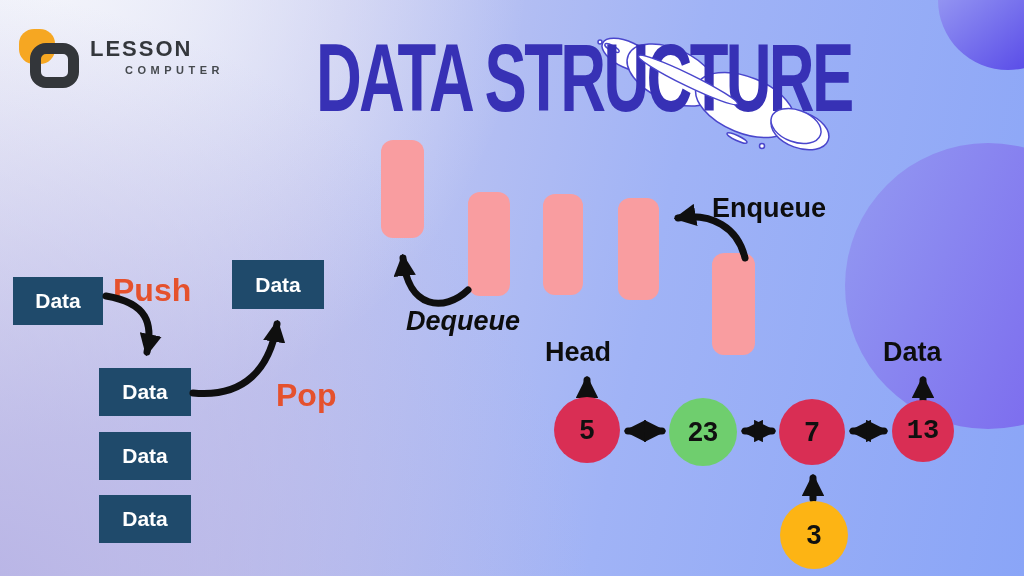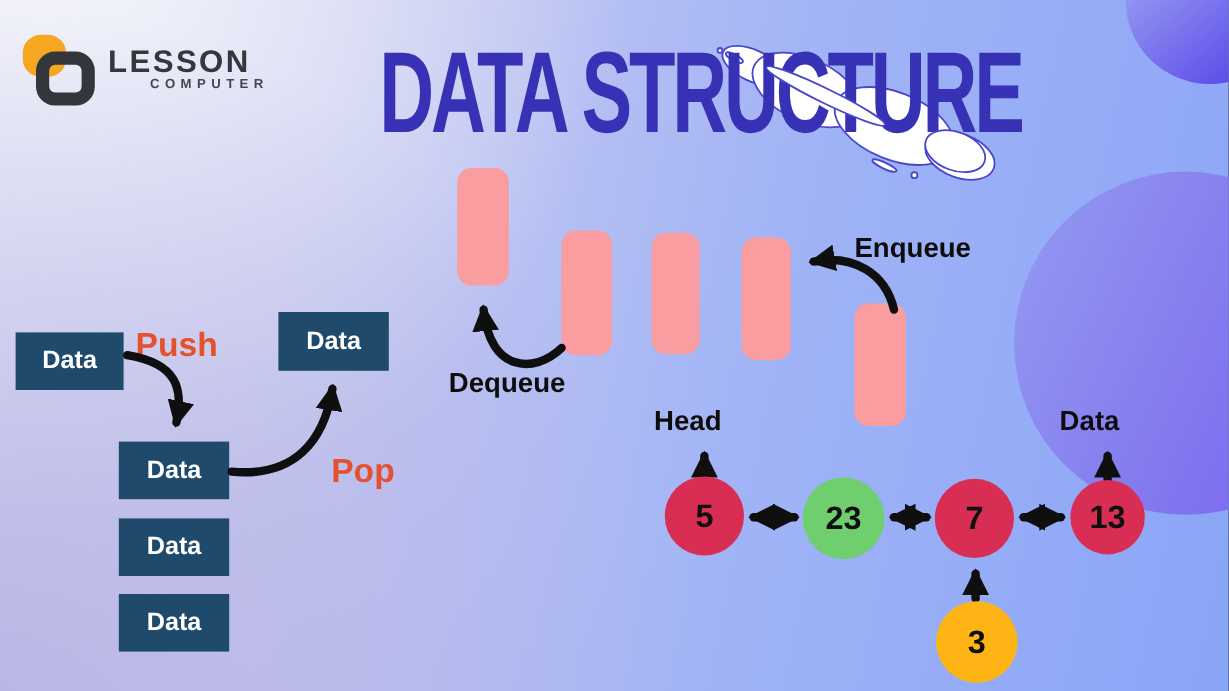--- a/index.html
+++ b/index.html
@@ -14,33 +14,33 @@
   .abs{position:absolute;}
   
   .bgc-small{left:938px;top:-70px;width:140px;height:140px;border-radius:50%;
     background:linear-gradient(140deg,#9a9df3 20%,#5344e7 90%);}
   .bgc-large{left:845px;top:143px;width:286px;height:286px;border-radius:50%;
     background:linear-gradient(115deg,#9195f1 10%,#7a68ee 85%);}
   
   .logo-yellow{left:19px;top:29px;width:36px;height:35px;border-radius:42%;background:#f6a722;}
   .logo-ring{left:30px;top:43px;width:49px;height:45px;box-sizing:border-box;
     border:11px solid #33363a;border-radius:16px;}
-  .brand-name{left:90px;top:36px;font-size:26px;font-weight:700;letter-spacing:2px;color:#34373c;}
+  .brand-name{left:90px;top:36px;font-size:22px;font-weight:700;letter-spacing:2px;color:#34373c;}
   .brand-sub{left:125px;top:64px;font-size:11px;font-weight:600;letter-spacing:4.5px;color:#45494e;text-align:right;}
   
   .title{left:316px;top:30px;margin:0;font-size:96px;line-height:1;font-weight:700;
     letter-spacing:-4px;color:#3731b5;white-space:nowrap;
     transform:scaleX(0.66);transform-origin:left top;z-index:4;}
   .splash{z-index:3;}
   .splash-front{z-index:5;}
   
   .navy-box{background:#1f4a6b;color:#ffffff;display:flex;align-items:center;justify-content:center;
     font-weight:700;font-size:21px;z-index:2;}
-  .lbl-orange{color:#e5512d;font-weight:700;font-size:28px;z-index:2;}
-  .lbl-black{color:#0d0d0d;font-weight:700;font-size:23px;z-index:6;}
+  .lbl-orange{color:#e5512d;font-weight:700;font-size:32px;z-index:2;}
+  .lbl-black{color:#0d0d0d;font-weight:700;font-size:27px;z-index:6;}
   
   .pink-bar{background:#f99da0;border-radius:12px;z-index:2;}
   
   .node{border-radius:50%;display:flex;align-items:center;justify-content:center;
     color:#101010;font-weight:700;font-size:27px;z-index:6;}
   .arrows{left:0;top:0;z-index:5;pointer-events:none;}
   .center{}
 </style>
 </head>
 <body>
@@ -98,38 +98,38 @@
       <span>Data</span>
     </div>
   </div>
 
   <div>
     <div class="abs pink-bar" style="left:381px;top:140px;width:43px;height:98px;"></div>
     <div class="abs pink-bar" style="left:468px;top:192px;width:42px;height:104px;"></div>
     <div class="abs pink-bar" style="left:543px;top:194px;width:40px;height:101px;"></div>
     <div class="abs pink-bar" style="left:618px;top:198px;width:41px;height:102px;"></div>
     <div class="abs pink-bar" style="left:712px;top:253px;width:43px;height:102px;"></div>
-    <div class="abs lbl-black" style="left:374px;top:306px;">Dequeue</div>
+    <div class="abs lbl-black" style="left:406px;top:306px;font-style:italic;">Dequeue</div>
     <div class="abs lbl-black" style="left:712px;top:193px;">Enqueue</div>
   </div>
 
   <div>
     <div class="abs lbl-black center" style="left:545px;top:337px;width:84px;">Head</div>
     <div class="abs lbl-black center" style="left:883px;top:337px;width:80px;">Data</div>
 
     <div class="abs node" style="left: 554px; top: 397px; width: 66px; height: 66px; background: rgb(217, 46, 84);">
       <span>5</span>
     </div>
     <div class="abs node" style="left: 669px; top: 398px; width: 68px; height: 68px; background: rgb(111, 206, 110);">
       <span>23</span>
     </div>
     <div class="abs node" style="left: 779px; top: 399px; width: 66px; height: 66px; background: rgb(217, 46, 84);">
       <span>7</span>
     </div>
-    <div class="abs node" style="left: 892px; top: 400px; width: 62px; height: 62px; background: rgb(217, 46, 84);">
+    <div class="abs node" style="left: 892px; top: 400px; width: 62px; height: 62px; background: rgb(217, 46, 84); font-family: Liberation Mono, monospace;">
       <span>13</span>
     </div>
     <div class="abs node" style="left: 780px; top: 501px; width: 68px; height: 68px; background: rgb(253, 180, 20);">
       <span>3</span>
     </div>
   </div>
 
   <svg class="abs arrows" width="1024" height="576" viewBox="0 0 1024 576">
     <defs>
       <marker id="ah" viewBox="0 0 4 4" refX="3.2" refY="2" markerWidth="3.2" markerHeight="3.2" orient="auto-start-reverse">

